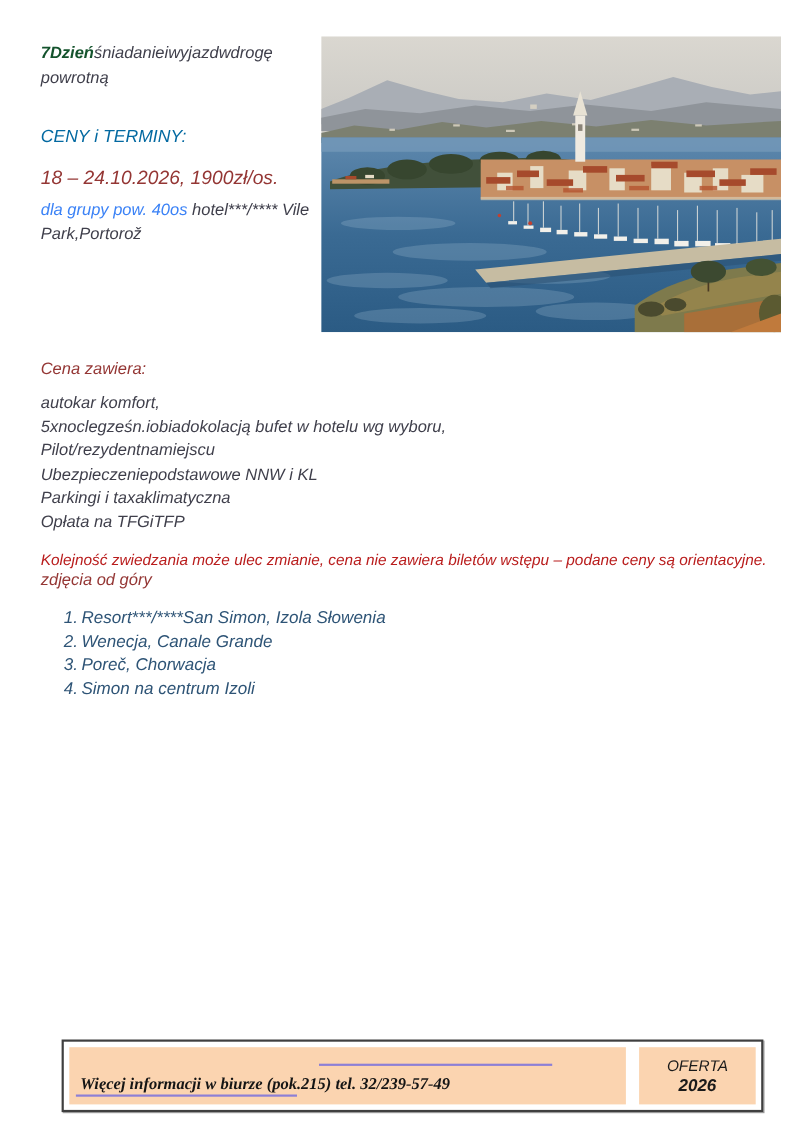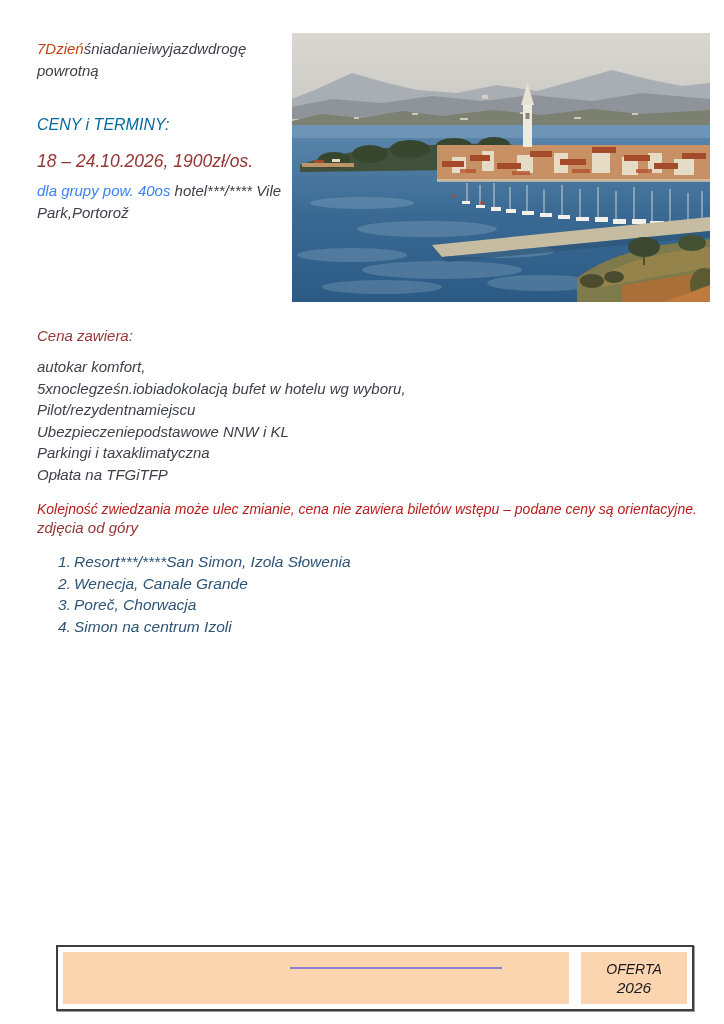--- a/index.html
+++ b/index.html
@@ -5,21 +5,21 @@
   html,body { margin:0; padding:0; background:#ffffff; }
   .page {
     position:relative; width:724px; height:1024px; background:#ffffff;
     font-family:"Liberation Sans", sans-serif; font-style:italic;
     overflow:hidden;
   }
   .abs { position:absolute; }
 
   
   .day-header { left:37px; top:38px; width:262px; font-size:15px; line-height:22px; color:#3F3F4B; }
-  .day-bold { font-weight:normal; color:#c2410c; }
+  .day-bold { font-weight:bold; color:#14532d; }
 
   
   .ceny-heading { left:37px; top:116px; font-size:16px; color:#0369a1; text-underline-offset:3px; }
   .date-price { left:37px; top:151px; font-size:17.5px; color:#943634; }
   .group-line { left:37px; top:180px; width:258px; font-size:15px; line-height:22px; }
   .group-red { color:#3b82f6; }
   .group-dark { color:#3F3F4B; }
 
   
   .photo { left:292px; top:33px; width:418px; height:269px; display:block; }
@@ -44,21 +44,21 @@
   .footer-text {
     position:absolute; left:6px; bottom:9px; font-family:"Liberation Serif", serif;
     font-weight:bold; font-style:italic; font-size:15px; color:#151515; white-space:nowrap;
   }
   .footer-underlined { border-bottom:2px solid #8C7FD6; padding-left:4px; padding-bottom:1px; }
   .footer-offer {
     width:106px; background:#FBD4B0; display:flex; flex-direction:column;
     align-items:center; justify-content:center; color:#1a1a1a;
   }
   .offer-label { font-size:14px; line-height:18px;text-align:center; }
-  .offer-year { font-size:15.5px; font-weight:normal; line-height:19px;text-align:right; }
+  .offer-year { font-size:15.5px; font-weight:bold; line-height:19px;text-align:right; }
 </style>
 </head>
 <body>
 
 <div class="page">
 
   <div class="abs day-header">
     <span class="day-bold">7Dzień</span><span>śniadanieiwyjazdwdrogę powrotną</span>
   </div>
 
@@ -226,20 +226,23 @@
   <div class="abs photo-list">
     <div><span class="num">1.</span><span>Resort***/****San Simon, Izola Słowenia</span></div>
     <div><span class="num">2.</span><span>Wenecja, Canale Grande</span></div>
     <div><span class="num">3.</span><span>Poreč, Chorwacja</span></div>
     <div><span class="num">4.</span><span>Simon na centrum Izoli</span></div>
   </div>
 
   <div class="abs footer-box">
     <div class="footer-main">
       <div class="blank-line"></div>
+      <div class="footer-text">
+        <span class="footer-underlined">Więcej informacji w biurze (pok</span><span>.215) tel. 32/239-57-49</span>
+      </div>
     </div>
     <div class="footer-offer">
       <div class="offer-label">OFERTA</div>
       <div class="offer-year">2026</div>
     </div>
   </div>
 
 </div>
 
 </body></html>

